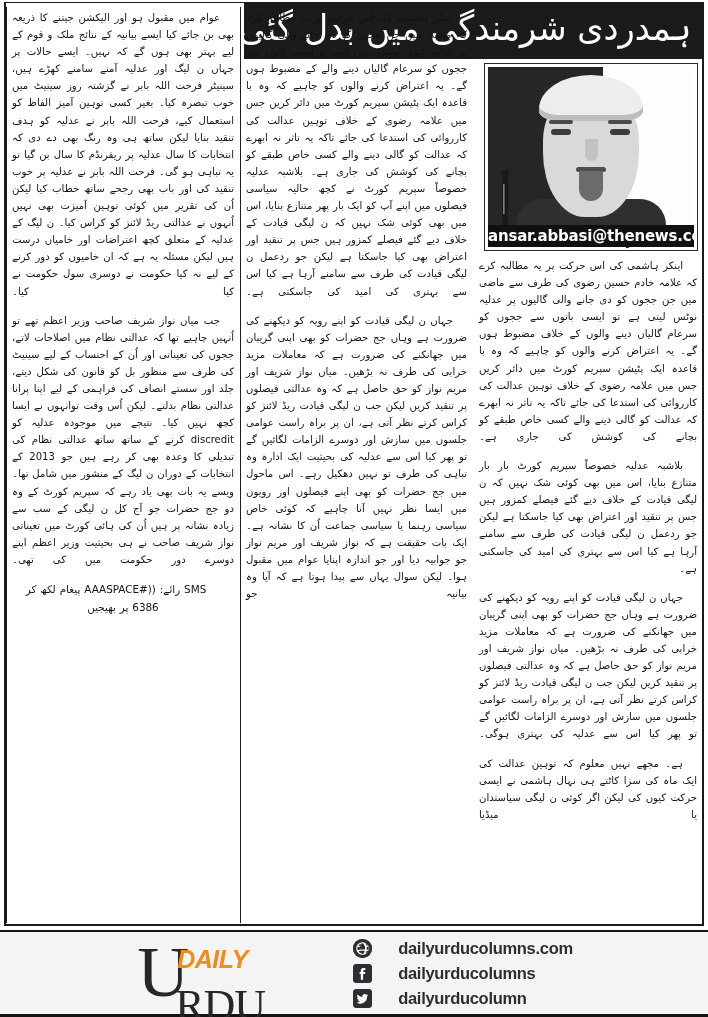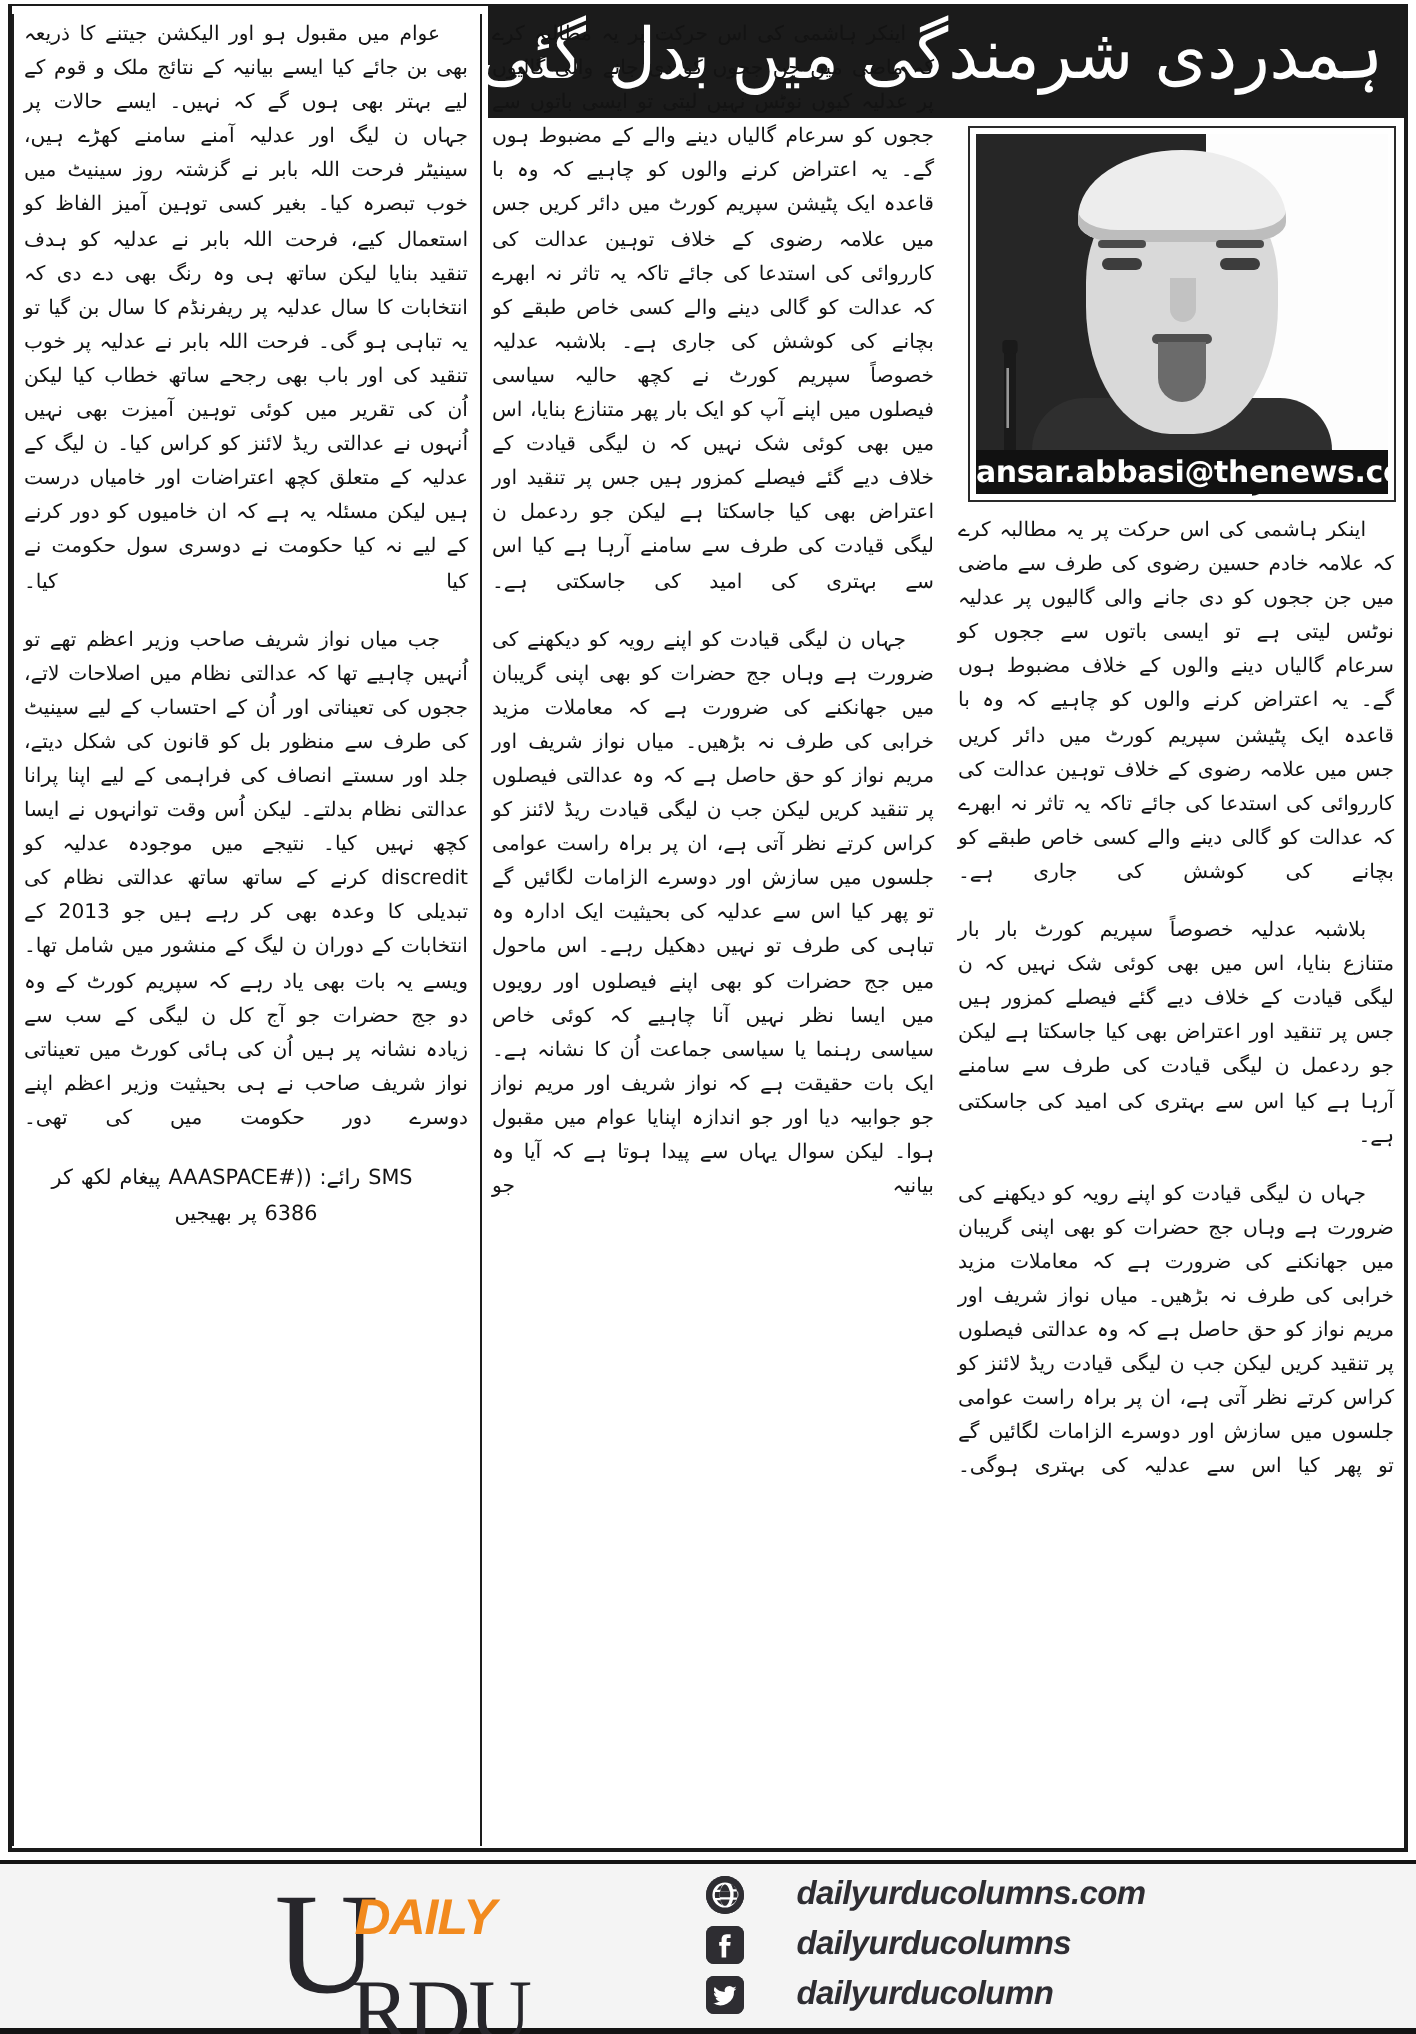--- a/index.html
+++ b/index.html
@@ -367,23 +367,23 @@
   
   #social {
     flex: 0 0 auto;
     display: flex;
     flex-direction: column;
     justify-content: center;
     gap: 4px;
   }
   .social-row {
     display: flex;
+    align-items: center;
     gap: 26px;
     height: 21px;
-    font-style: italic;
   }
   .social-icon {
     width: 19px;
     height: 19px;
     flex: 0 0 auto;
     background: #2e2d32;
     border-radius: 4px;
     position: relative;
     color: #ffffff;
   }
@@ -436,20 +436,21 @@
 
       <div id="ribbon-author">انصار عباسی</div>
 
       <div id="email-bar">ansar.abbasi@thenews.com.pk</div>
     </div>
 
     <div class="col" id="col-right">
       <p>اینکر ہاشمی کی اس حرکت پر یہ مطالبہ کرے کہ علامہ خادم حسین رضوی کی طرف سے ماضی میں جن ججوں کو دی جانے والی گالیوں پر عدلیہ نوٹس لیتی ہے تو ایسی باتوں سے ججوں کو سرعام گالیاں دینے والوں کے خلاف مضبوط ہوں گے۔ یہ اعتراض کرنے والوں کو چاہیے کہ وہ با قاعدہ ایک پٹیشن سپریم کورٹ میں دائر کریں جس میں علامہ رضوی کے خلاف توہین عدالت کی کارروائی کی استدعا کی جائے تاکہ یہ تاثر نہ ابھرے کہ عدالت کو گالی دینے والے کسی خاص طبقے کو بچانے کی کوشش کی جاری ہے۔</p>
       <p>بلاشبہ عدلیہ خصوصاً سپریم کورٹ بار بار متنازع بنایا، اس میں بھی کوئی شک نہیں کہ ن لیگی قیادت کے خلاف دیے گئے فیصلے کمزور ہیں جس پر تنقید اور اعتراض بھی کیا جاسکتا ہے لیکن جو ردعمل ن لیگی قیادت کی طرف سے سامنے آرہا ہے کیا اس سے بہتری کی امید کی جاسکتی ہے۔</p>
       <p>جہاں ن لیگی قیادت کو اپنے رویہ کو دیکھنے کی ضرورت ہے وہاں جج حضرات کو بھی اپنی گریبان میں جھانکنے کی ضرورت ہے کہ معاملات مزید خرابی کی طرف نہ بڑھیں۔ میاں نواز شریف اور مریم نواز کو حق حاصل ہے کہ وہ عدالتی فیصلوں پر تنقید کریں لیکن جب ن لیگی قیادت ریڈ لائنز کو کراس کرتے نظر آتی ہے، ان پر براہ راست عوامی جلسوں میں سازش اور دوسرے الزامات لگائیں گے تو پھر کیا اس سے عدلیہ کی بہتری ہوگی۔</p>
+      <p>ہے۔ مجھے نہیں معلوم کہ توہین عدالت کی ایک ماہ کی سزا کاٹتے ہی نہال ہاشمی نے ایسی حرکت کیوں کی لیکن اگر کوئی ن لیگی سیاستدان یا میڈیا</p>
     </div>
 
     <div class="col" id="col-mid">
       <p>اینکر ہاشمی کی اس حرکت پر یہ مطالبہ کرے کہ ماضی میں جن ججوں کو دی جانے والی گالیوں پر عدلیہ کیوں نوٹس نہیں لیتی تو ایسی باتوں سے ججوں کو سرعام گالیاں دینے والے کے مضبوط ہوں گے۔ یہ اعتراض کرنے والوں کو چاہیے کہ وہ با قاعدہ ایک پٹیشن سپریم کورٹ میں دائر کریں جس میں علامہ رضوی کے خلاف توہین عدالت کی کارروائی کی استدعا کی جائے تاکہ یہ تاثر نہ ابھرے کہ عدالت کو گالی دینے والے کسی خاص طبقے کو بچانے کی کوشش کی جاری ہے۔ بلاشبہ عدلیہ خصوصاً سپریم کورٹ نے کچھ حالیہ سیاسی فیصلوں میں اپنے آپ کو ایک بار پھر متنازع بنایا، اس میں بھی کوئی شک نہیں کہ ن لیگی قیادت کے خلاف دیے گئے فیصلے کمزور ہیں جس پر تنقید اور اعتراض بھی کیا جاسکتا ہے لیکن جو ردعمل ن لیگی قیادت کی طرف سے سامنے آرہا ہے کیا اس سے بہتری کی امید کی جاسکتی ہے۔</p>
       <p>جہاں ن لیگی قیادت کو اپنے رویہ کو دیکھنے کی ضرورت ہے وہاں جج حضرات کو بھی اپنی گریبان میں جھانکنے کی ضرورت ہے کہ معاملات مزید خرابی کی طرف نہ بڑھیں۔ میاں نواز شریف اور مریم نواز کو حق حاصل ہے کہ وہ عدالتی فیصلوں پر تنقید کریں لیکن جب ن لیگی قیادت ریڈ لائنز کو کراس کرتے نظر آتی ہے، ان پر براہ راست عوامی جلسوں میں سازش اور دوسرے الزامات لگائیں گے تو پھر کیا اس سے عدلیہ کی بحیثیت ایک ادارہ وہ تباہی کی طرف تو نہیں دھکیل رہے۔ اس ماحول میں جج حضرات کو بھی اپنے فیصلوں اور رویوں میں ایسا نظر نہیں آنا چاہیے کہ کوئی خاص سیاسی رہنما یا سیاسی جماعت اُن کا نشانہ ہے۔ ایک بات حقیقت ہے کہ نواز شریف اور مریم نواز جو جوابیہ دیا اور جو اندازہ اپنایا عوام میں مقبول ہوا۔ لیکن سوال یہاں سے پیدا ہوتا ہے کہ آیا وہ بیانیہ جو</p>
     </div>
 
     <div class="col" id="col-left">
       <p>عوام میں مقبول ہو اور الیکشن جیتنے کا ذریعہ بھی بن جائے کیا ایسے بیانیہ کے نتائج ملک و قوم کے لیے بہتر بھی ہوں گے کہ نہیں۔ ایسے حالات پر جہاں ن لیگ اور عدلیہ آمنے سامنے کھڑے ہیں، سینیٹر فرحت اللہ بابر نے گزشتہ روز سینیٹ میں خوب تبصرہ کیا۔ بغیر کسی توہین آمیز الفاظ کو استعمال کیے، فرحت اللہ بابر نے عدلیہ کو ہدف تنقید بنایا لیکن ساتھ ہی وہ رنگ بھی دے دی کہ انتخابات کا سال عدلیہ پر ریفرنڈم کا سال بن گیا تو یہ تباہی ہو گی۔ فرحت اللہ بابر نے عدلیہ پر خوب تنقید کی اور باب بھی رجحے ساتھ خطاب کیا لیکن اُن کی تقریر میں کوئی توہین آمیزت بھی نہیں اُنہوں نے عدالتی ریڈ لائنز کو کراس کیا۔ ن لیگ کے عدلیہ کے متعلق کچھ اعتراضات اور خامیاں درست ہیں لیکن مسئلہ یہ ہے کہ ان خامیوں کو دور کرنے کے لیے نہ کیا حکومت نے دوسری سول حکومت نے کیا کیا۔</p>
       <p>جب میاں نواز شریف صاحب وزیر اعظم تھے تو اُنہیں چاہیے تھا کہ عدالتی نظام میں اصلاحات لاتے، ججوں کی تعیناتی اور اُن کے احتساب کے لیے سینیٹ کی طرف سے منظور بل کو قانون کی شکل دیتے، جلد اور سستے انصاف کی فراہمی کے لیے اپنا پرانا عدالتی نظام بدلتے۔ لیکن اُس وقت توانہوں نے ایسا کچھ نہیں کیا۔ نتیجے میں موجودہ عدلیہ کو discredit کرنے کے ساتھ ساتھ عدالتی نظام کی تبدیلی کا وعدہ بھی کر رہے ہیں جو 2013 کے انتخابات کے دوران ن لیگ کے منشور میں شامل تھا۔ ویسے یہ بات بھی یاد رہے کہ سپریم کورٹ کے وہ دو جج حضرات جو آج کل ن لیگی کے سب سے زیادہ نشانہ پر ہیں اُن کی ہائی کورٹ میں تعیناتی نواز شریف صاحب نے ہی بحیثیت وزیر اعظم اپنے دوسرے دور حکومت میں کی تھی۔</p>

